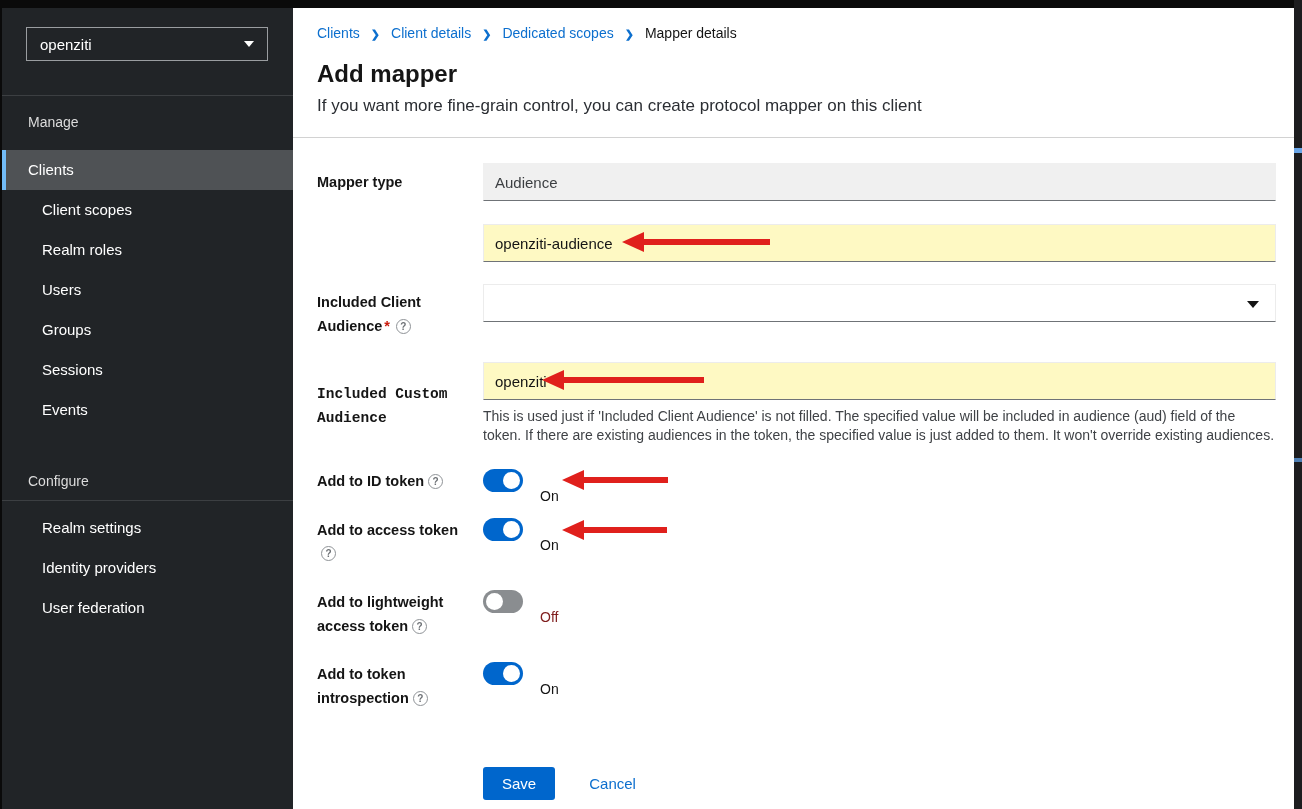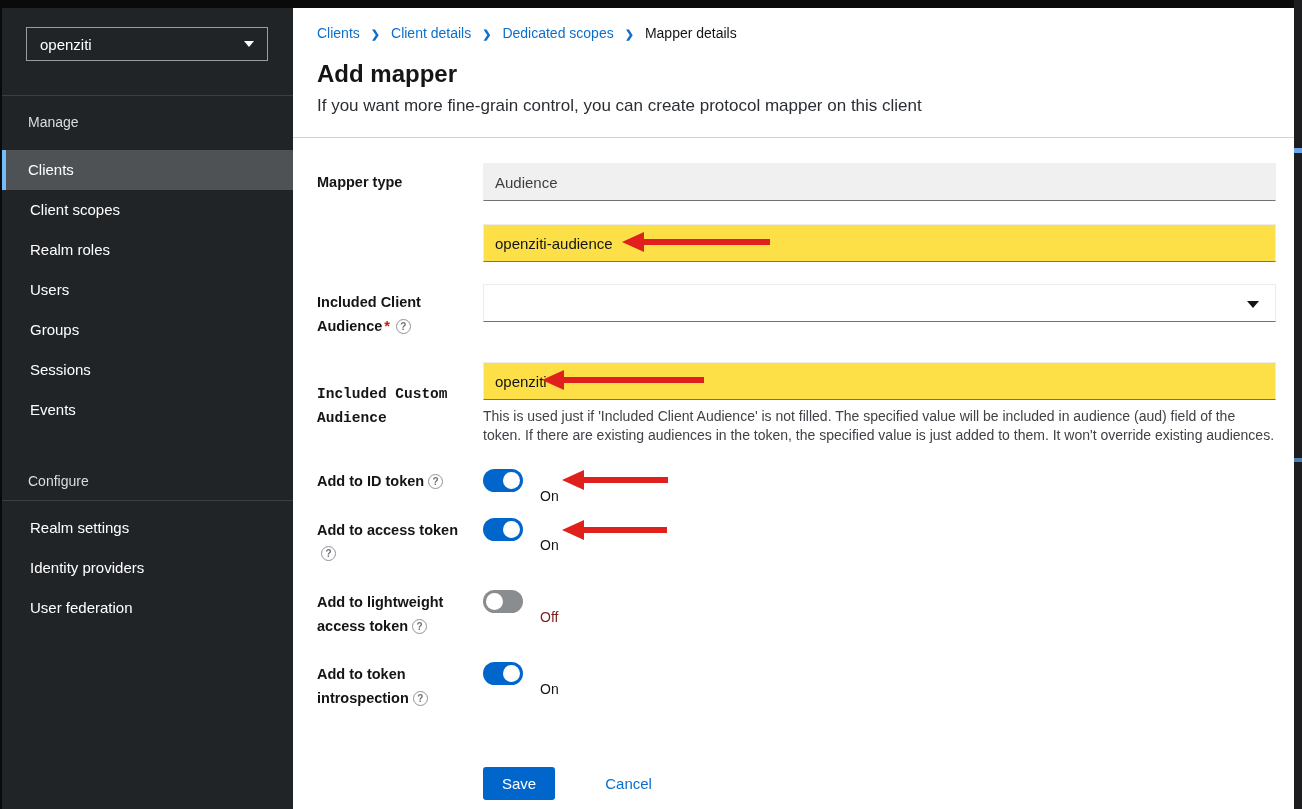--- a/index.html
+++ b/index.html
@@ -34,21 +34,21 @@
   .caret-down-white { width:0; height:0; border-left:5px solid transparent; border-right:5px solid transparent; border-top:6px solid #ffffff; }
   .nav-divider-1 { position:absolute; left:0; top:87px; width:100%; border-top:1px solid #3c3f42; }
   .nav-divider-2 { position:absolute; left:0; top:492px; width:100%; border-top:1px solid #3c3f42; }
   .nav-section-title { position:absolute; left:26px; font-size:14px; color:#dcdcdc; line-height:24px; }
   .nav-title-manage { top:102px; }
   .nav-title-configure { top:461px; }
   .nav-items { position:absolute; left:0; width:100%; }
   .nav-items-manage { top:142px; }
   .nav-items-configure { top:500px; }
   .nav-item {
-    height:40px; line-height:40px; padding-left:28px;
+    height:40px; line-height:40px; padding-left:40px;
     color:#ffffff; font-size:15px; cursor:pointer;
   }
   .nav-item.selected { background:#4f5255; border-left:4px solid #73bcf7; padding-left:22px; }
 
   
   .main { position:absolute; left:293px; top:8px; width:1001px; height:801px; background:#fff; }
 
   .breadcrumb { position:absolute; left:24px; top:17px; font-size:14px; display:flex; align-items:center; gap:11px; }
   .crumb-link { color:#0c6fce; cursor:pointer; text-decoration:none; }
   .crumb-sep { color:#0c6fce; font-size:11px; font-weight:bold; transform:translateY(1px); }
@@ -66,21 +66,21 @@
   .required-star { color:#c9190b; font-weight:bold; margin:0 2px; }
   .help-icon {
     display:inline-block; width:15px; height:15px; border:1px solid #8f9397; border-radius:50%;
     color:#6d7175; font-size:10px; line-height:13px; text-align:center; font-weight:bold;
     vertical-align:1px; margin-left:4px; cursor:pointer;
   }
   .ffield { position:absolute; left:166px; width:793px; }
 
   .text-input {
     width:100%; height:38px; font-family:"Liberation Sans",sans-serif; font-size:15px; color:#151515;
-    padding:0 11px; background:#fde047;
+    padding:0 11px; background:#fef9c3;
     border:1px solid #ececec; border-bottom:1px solid #6f7377; outline:none;
   }
   .text-input.readonly { background:#f0f0f0; border-color:#f0f0f0; border-bottom:1px solid #6f7377; color:#3c3f42; }
   .select-box {
     position:relative; width:100%; height:38px; background:#fff; cursor:pointer;
     border:1px solid #ececec; border-bottom:1px solid #6f7377;
   }
   .select-caret { position:absolute; right:16px; top:16px; width:0; height:0;
     border-left:6px solid transparent; border-right:6px solid transparent; border-top:7px solid #151515; }
 
@@ -101,21 +101,21 @@
   .row-name { top:216px; height:38px; }
   .row-client-aud { top:276px; height:46px; }
   .row-client-aud .flabel { top:6px; }
   .row-custom-aud { top:354px; }
   .row-custom-aud .flabel { top:20px;font-family:Liberation Mono, monospace; }
   .row-id-token { top:461px; height:24px; }
   .row-access-token { top:510px; height:48px; }
   .row-lightweight { top:582px; height:48px; }
   .row-introspection { top:654px; height:48px; }
 
-  .row-actions { top:757px; height:36px; padding-left:166px; display:flex; align-items:center;gap:16px; }
+  .row-actions { top:757px; height:36px; padding-left:166px; display:flex; align-items:center; }
   .save-button {
     background:#0066cc; color:#ffffff; border:none; border-radius:3px;
     font-family:"Liberation Sans",sans-serif; font-size:15px; padding:8px 19px; cursor:pointer;
   }
   .cancel-link { color:#0c6fce; font-size:15px; margin-left:34px; cursor:pointer; text-decoration:none; }
 
   
   .red-arrow { position:absolute; height:20px; z-index:6; pointer-events:none; }
   .red-arrow .head { position:absolute; left:0; top:0; width:0; height:0;
     border-top:10px solid transparent; border-bottom:10px solid transparent; border-right:22px solid #e0201c; }

